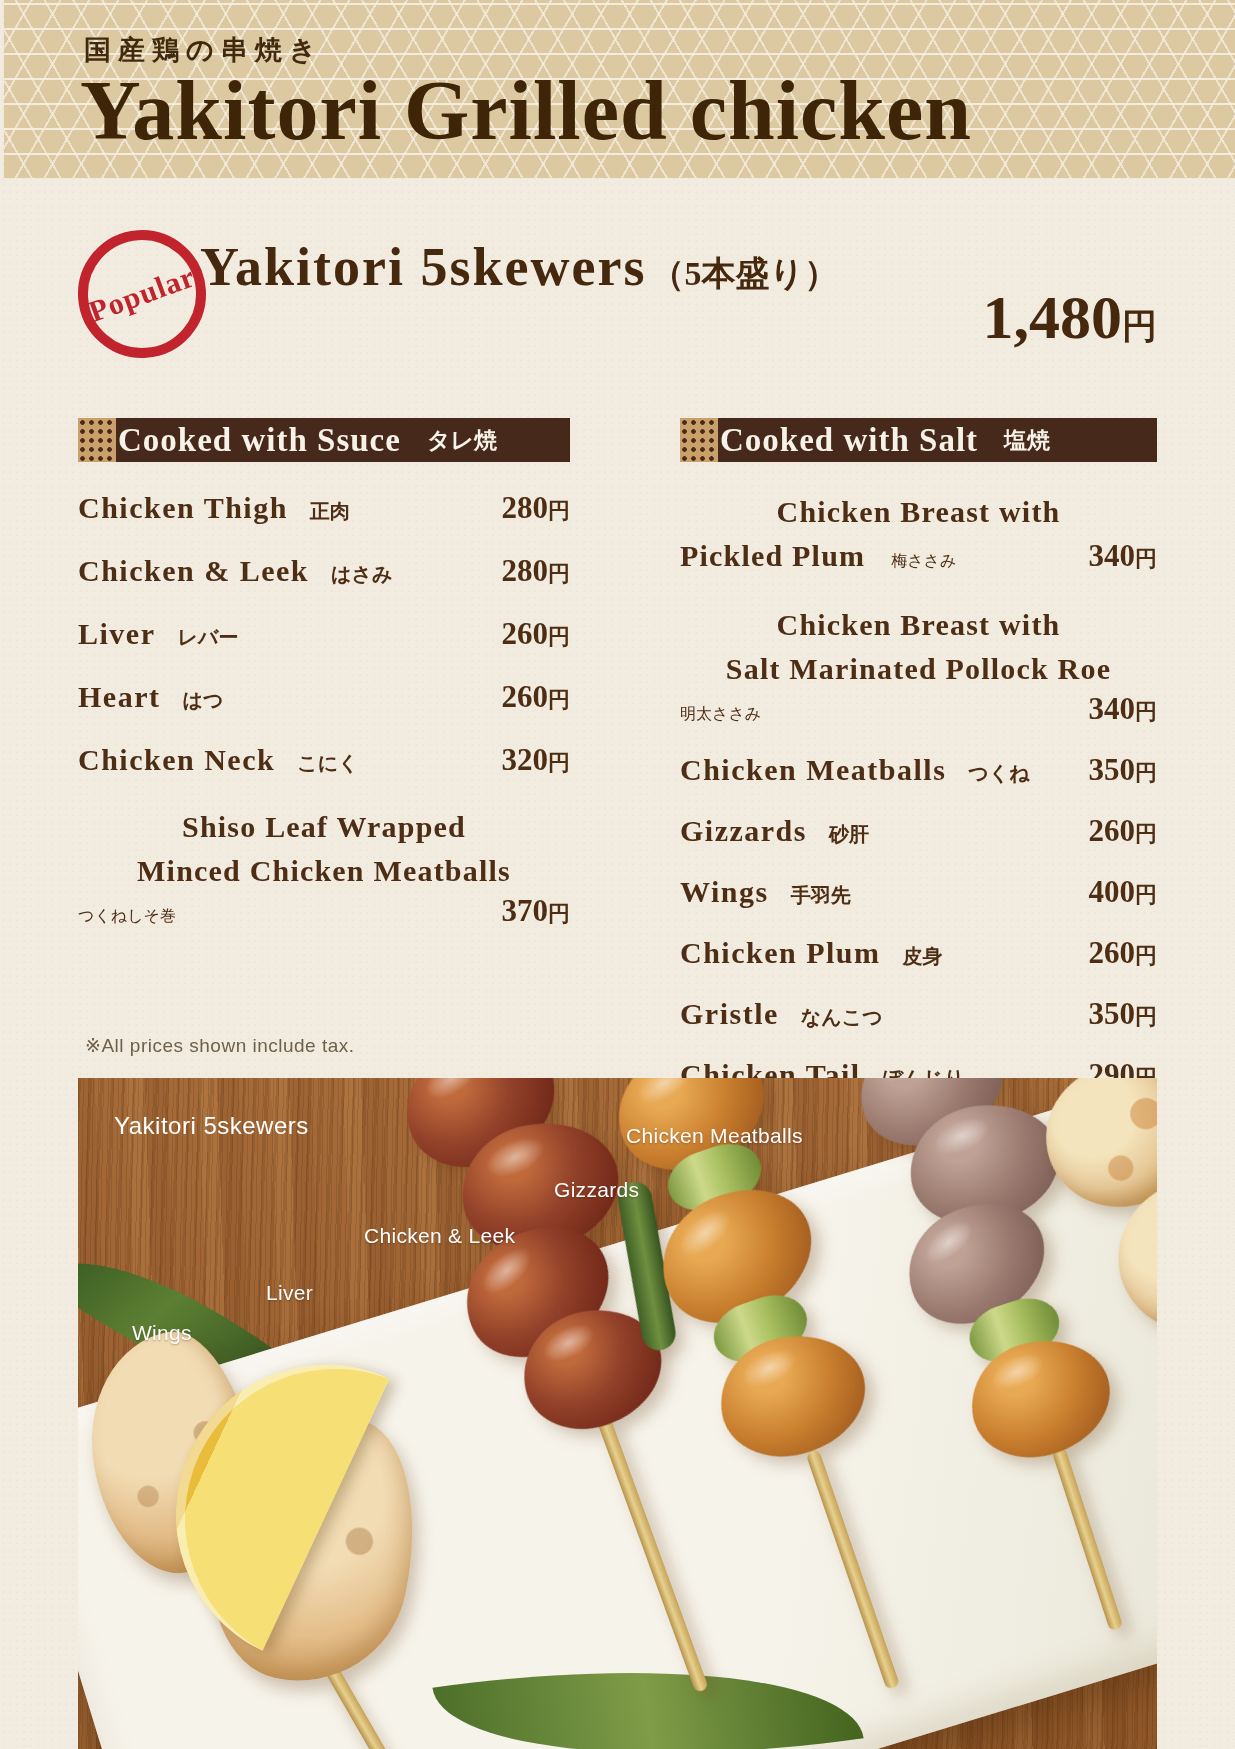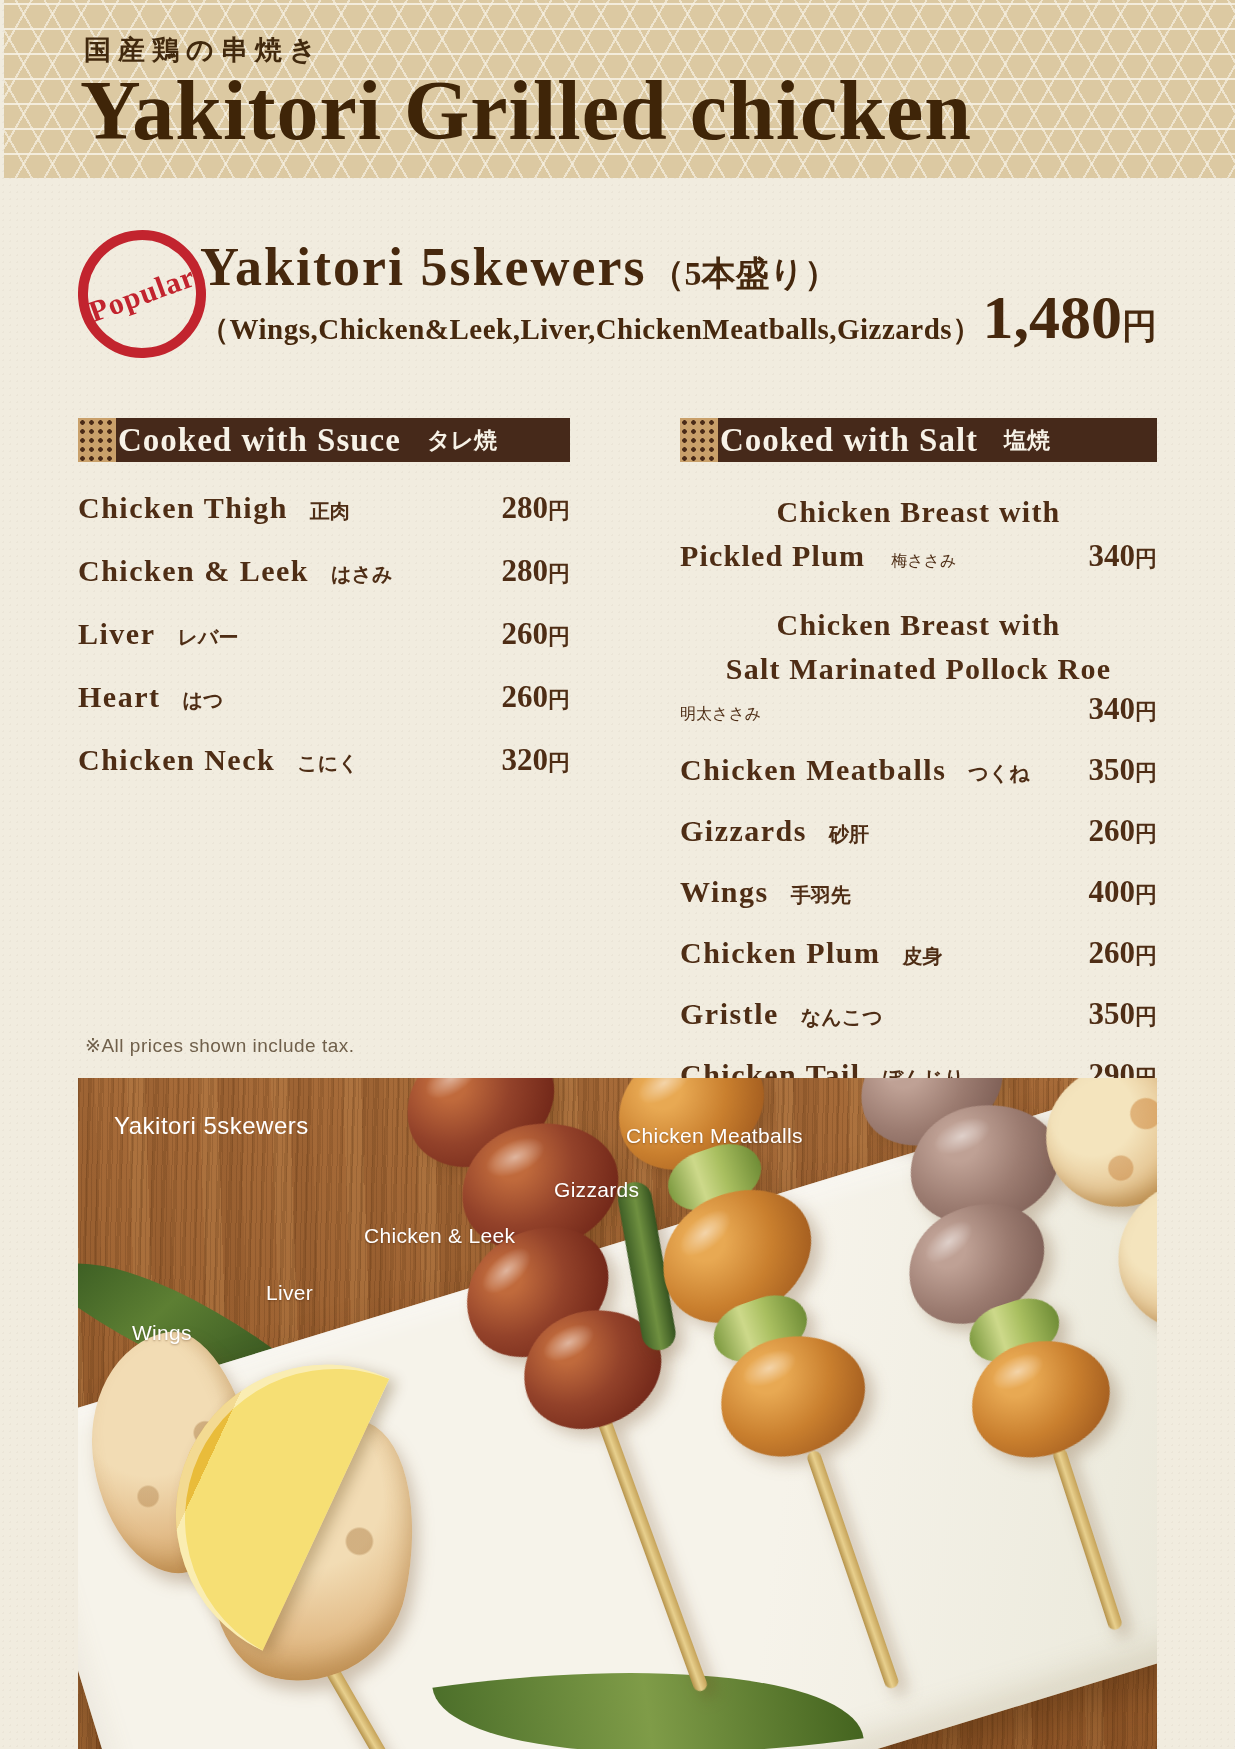--- a/index.html
+++ b/index.html
@@ -171,21 +171,20 @@
   </header>
 
   <section class="featured">
     <div class="stamp">
       <span>Popular</span>
     </div>
     <div class="feat-text">
       <span class="feat-name-en">Yakitori 5skewers</span>
       <span class="feat-name-jp">（5本盛り）</span>
     </div>
-    <div class="feat-sub">（Wings,Chicken&amp;Leek,Liver,ChickenMeatballs,Gizzards）</div>
     <div class="feat-price">
       <span class="num">1,480</span><span class="yen">円</span>
     </div>
   </section>
 
   <div class="columns">
 
     <div class="col">
       <div class="sec-bar">
         <span class="sec-icon"></span>
@@ -210,20 +209,28 @@
       </div>
       <div class="item">
         <span class="nm">Heart</span>
         <span class="jp">はつ</span>
         <span class="price"><span class="pnum">260</span><span class="pyen">円</span></span>
       </div>
       <div class="item">
         <span class="nm">Chicken Neck</span>
         <span class="jp">こにく</span>
         <span class="price"><span class="pnum">320</span><span class="pyen">円</span></span>
+      </div>
+      <div class="block">
+        <div class="nmline">Shiso Leaf Wrapped</div>
+        <div class="nmline">Minced Chicken Meatballs</div>
+        <div class="sub">
+          <span class="jp">つくねしそ巻</span>
+          <span class="price"><span class="pnum">370</span><span class="pyen">円</span></span>
+        </div>
       </div>
     </div>
 
     <div class="col right">
       <div class="sec-bar">
         <span class="sec-icon"></span>
         <span class="sec-en">Cooked with Salt</span>
         <span class="sec-jp">塩焼</span>
       </div>
 

